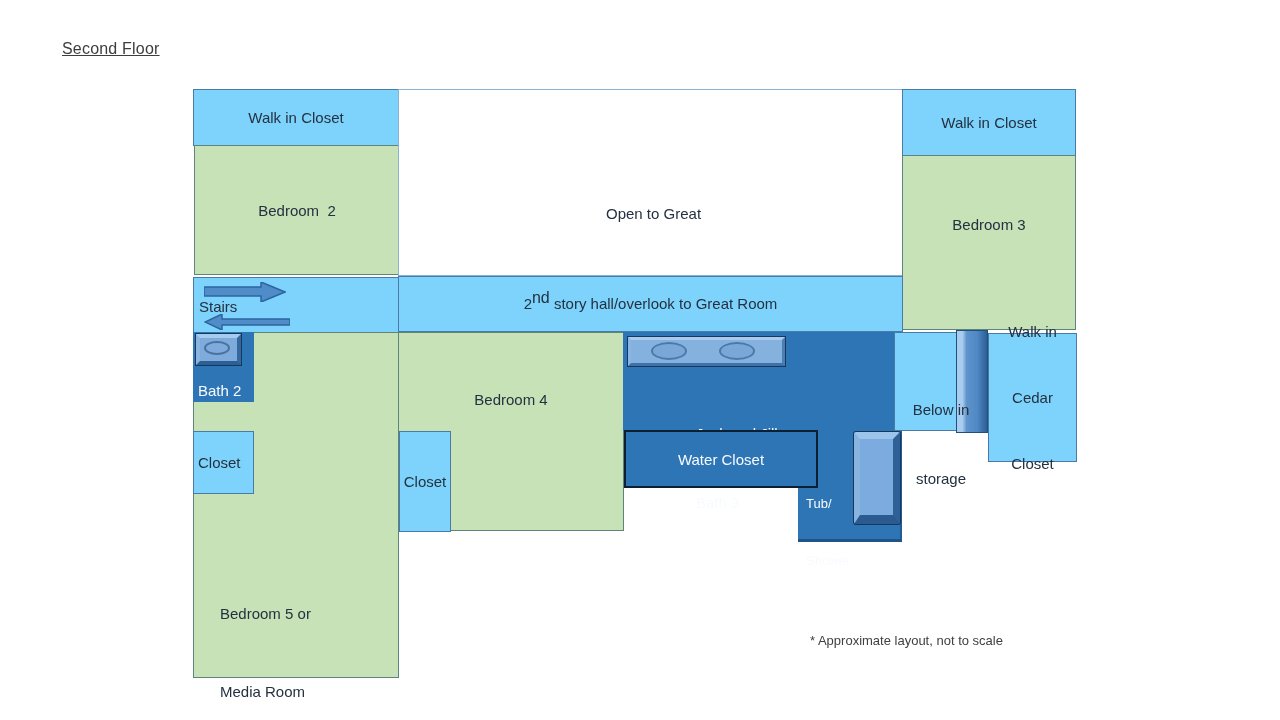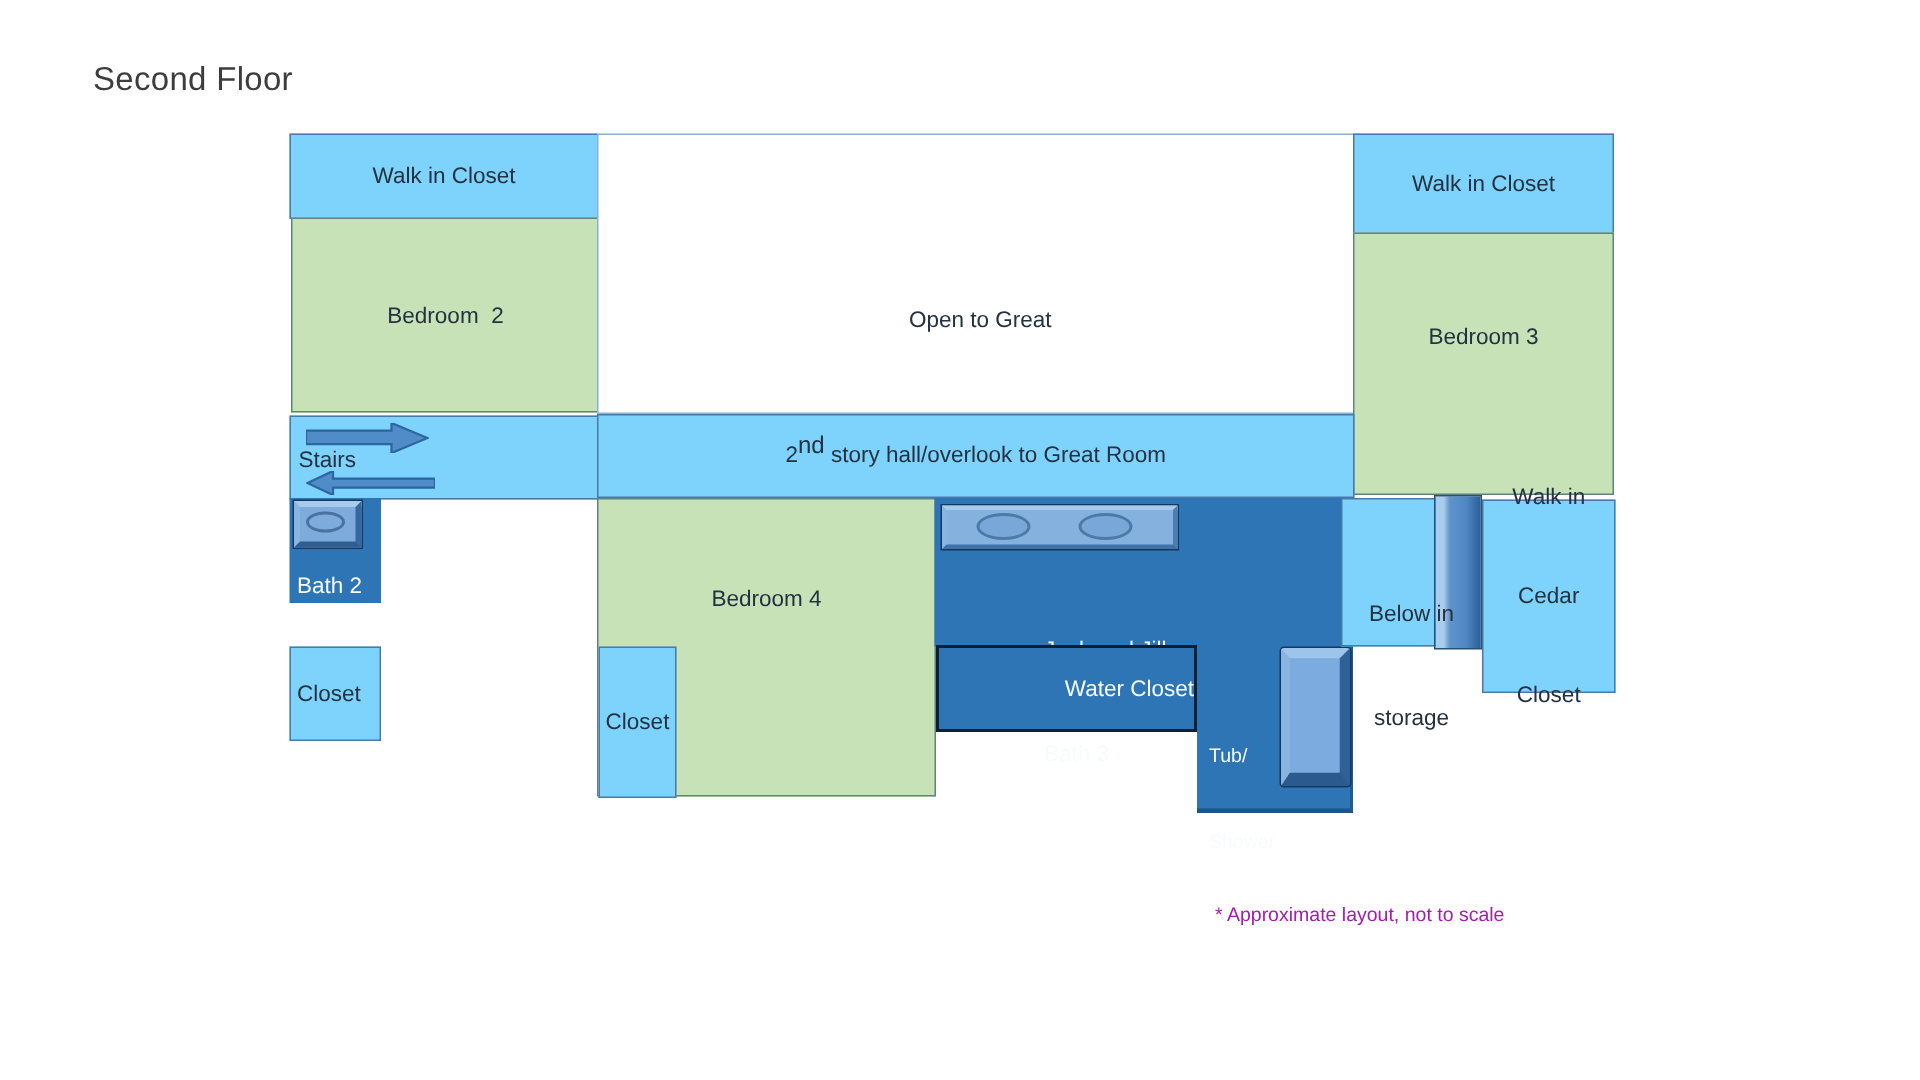--- a/index.html
+++ b/index.html
@@ -1,21 +1,21 @@
 <!DOCTYPE html>
 <html><head>
 <meta charset="utf-8">
 <style>
   * { margin:0; padding:0; box-sizing:border-box; }
   html,body { width:1280px; height:720px; background:#ffffff; overflow:hidden;
               font-family:"Liberation Sans", sans-serif; }
   .slide { position:relative; width:1280px; height:720px; background:#ffffff; }
 
-  .page-title { position:absolute; left:62px; top:40px; font-size:22px; font-weight:400;
-                color:#3d3d3d; letter-spacing:.2px; }
+  .page-title { position:absolute; left:62px; top:40px; font-size:16px; font-weight:400;
+                color:#3d3d3d; letter-spacing:.2px;text-decoration:underline; }
 
   .box { position:absolute; }
   .blue  { background:#7dd3fc; border:1px solid #4a7aa8; }
   .green { background:#c8e2b8; border:1px solid #5f837d; }
   .dark  { background:#2e75b5; }
   .white-room { background:#ffffff; border:1px solid #8ab0d4; }
 
   .lbl { font-size:15px; color:#243140; white-space:pre-wrap; }
   .lbl.w { color:#f8fbfe; }
   .center { display:flex; align-items:center; justify-content:center; text-align:center; }
@@ -37,34 +37,34 @@
   #bedroom5 .lbl { position:absolute; left:26px; top:216px; line-height:26px; }
   #bath2    { left:193px; top:332px; width:61px; height:70px; z-index:3; }
   #bath2 .lbl { position:absolute; left:5px; top:50px; }
   #closet-b2{ left:193px; top:431px; width:61px; height:63px; z-index:3;
               justify-content:flex-start; padding-left:4px; text-align:left; }
   #bedroom4 { left:398px; top:332px; width:226px; height:199px;
               align-items:flex-start; padding-top:58px; }
   #closet-b4{ left:399px; top:431px; width:52px; height:101px; z-index:3; }
   #bath3    { left:623px; top:332px; width:271px; height:99px; }
   #bath3 .lbl { position:absolute; left:73px; top:44px; line-height:23px; }
-  #wc       { left:624px; top:430px; width:174px; height:58px;
-              border:2px solid #0c1f33; z-index:4;justify-content:flex-end; }
+  #wc       { left:624px; top:430px; width:194px; height:58px;
+              border:2px solid #0c1f33; z-index:4; }
   #tub-block{ left:798px; top:430px; width:104px; height:112px;
               border-right:2px solid #225a91; border-bottom:3px solid #1f5486; }
   #tub-block .lbl { position:absolute; left:8px; top:26px; font-size:13px; line-height:19px; }
   #storage  { left:894px; top:332px; width:64px; height:99px; }
   #storage-door { left:956px; top:330px; width:32px; height:103px; z-index:2;
               background:linear-gradient(90deg,#a9cdee 0%,#a9cdee 18%,#5f94cb 32%,#4f88c4 68%,#2b5f96 100%);
               border:1px solid #234f79; }
   #storage-label { left:892px; top:352px; width:98px; z-index:5;
               text-align:center; line-height:23px; }
   #cedar    { left:988px; top:333px; width:89px; height:129px; line-height:22px; }
 
-  .note { position:absolute; left:810px; top:602px; font-size:13px; color:#a21caf; }
+  .note { position:absolute; left:810px; top:633px; font-size:13px; color:#404040; }
 
   
   .sink { position:absolute; left:3px; top:2px; width:45px; height:31px;
           background:#7fabdc; border-style:solid; border-width:4px;
           border-color:#a6cbec #35689f #2d5f97 #8ab5e0;
           box-shadow:0 0 0 1px #17375e; }
   .sink .oval { position:absolute; left:4px; top:3px; width:26px; height:14px;
           border:2px solid #49739f; border-radius:50%; }
   .vanity { position:absolute; left:5px; top:5px; width:157px; height:29px;
           background:#85b1de; border-style:solid; border-width:3px;
@@ -119,20 +119,26 @@
     <span class="lbl">Stairs</span>
     <svg class="arrow" id="arrow-down" width="86" height="16" viewBox="0 0 86 16">
       <polygon points="86,5 18,5 18,0 1,8 18,16 18,11 86,11" fill="#4f8cc8" stroke="#2c66a0" stroke-width="1.5"></polygon>
     </svg>
   </div>
 
   <div class="box blue center" id="hall">
     <span class="lbl"><span>2</span><sup>nd</sup><span> story hall/overlook to Great Room</span></span>
   </div>
 
+  <div class="box green" id="bedroom5">
+    <div class="lbl">
+      <div>Bedroom 5 or</div>
+      <div>Media Room</div>
+    </div>
+  </div>
 
   <div class="box dark" id="bath2">
     <div class="sink">
       <div class="oval"></div>
     </div>
     <span class="lbl w">Bath 2</span>
   </div>
 
   <div class="box blue center" id="closet-b2">
     <span class="lbl">Closet</span>

